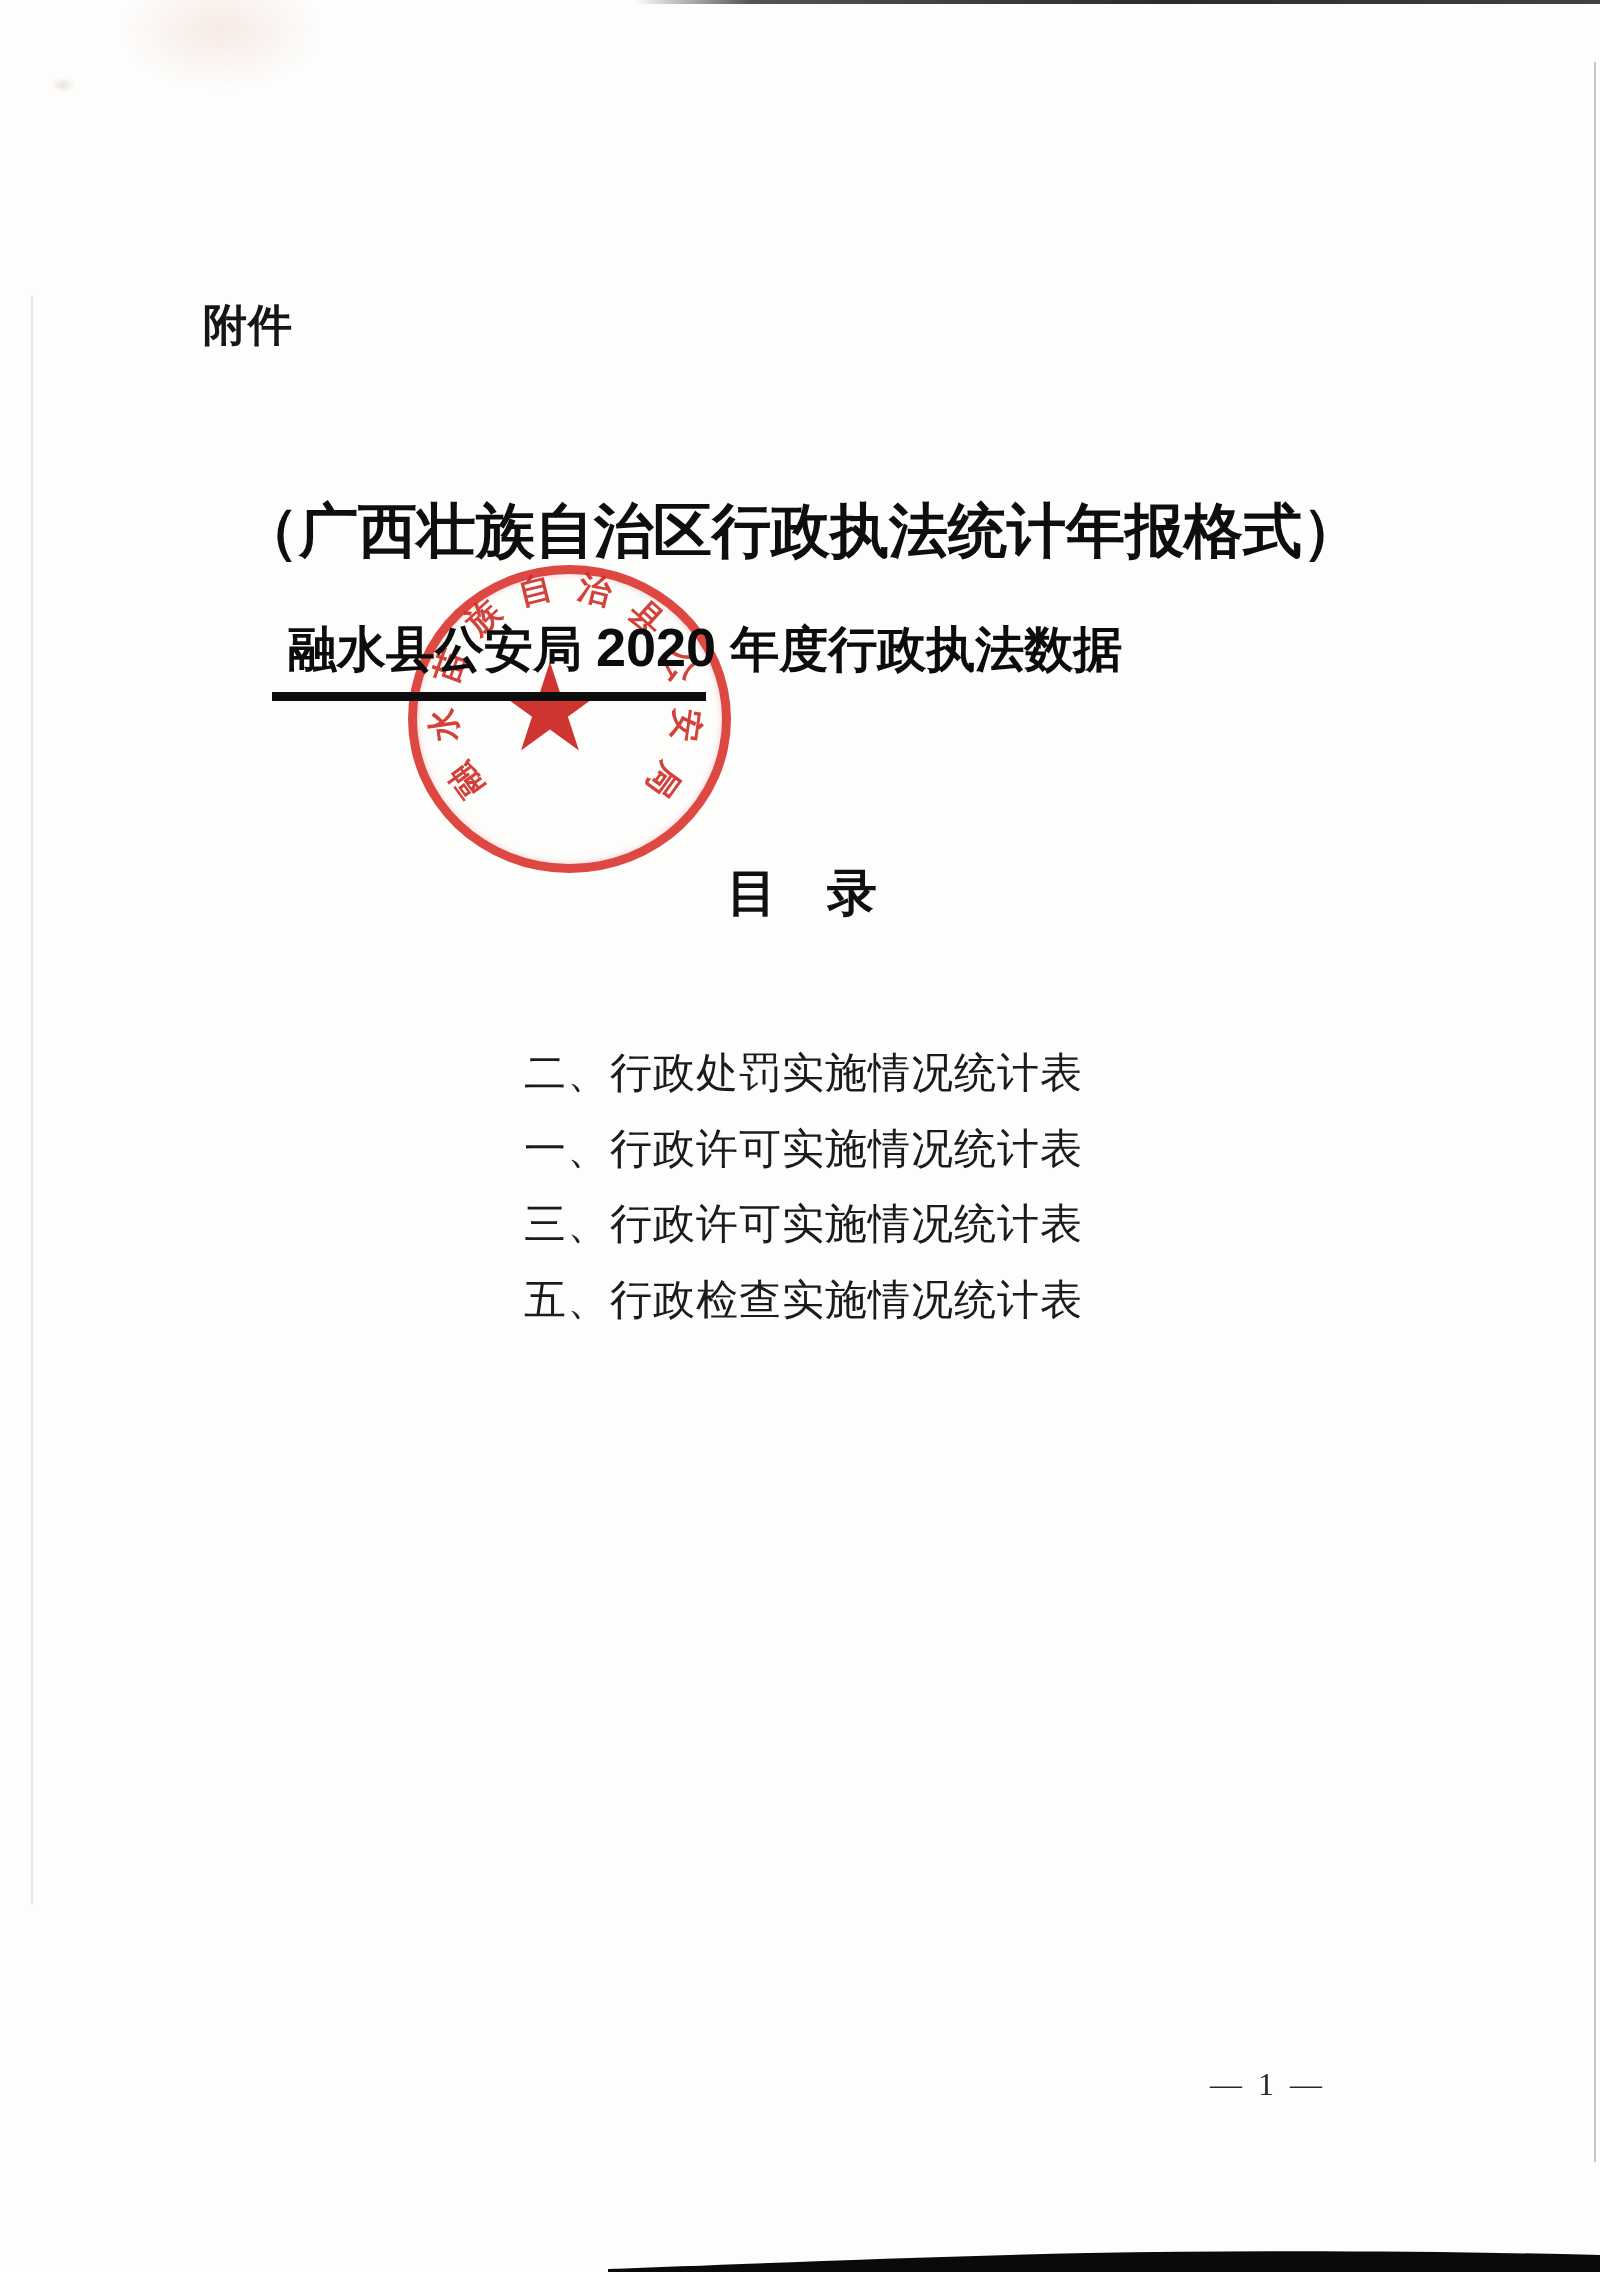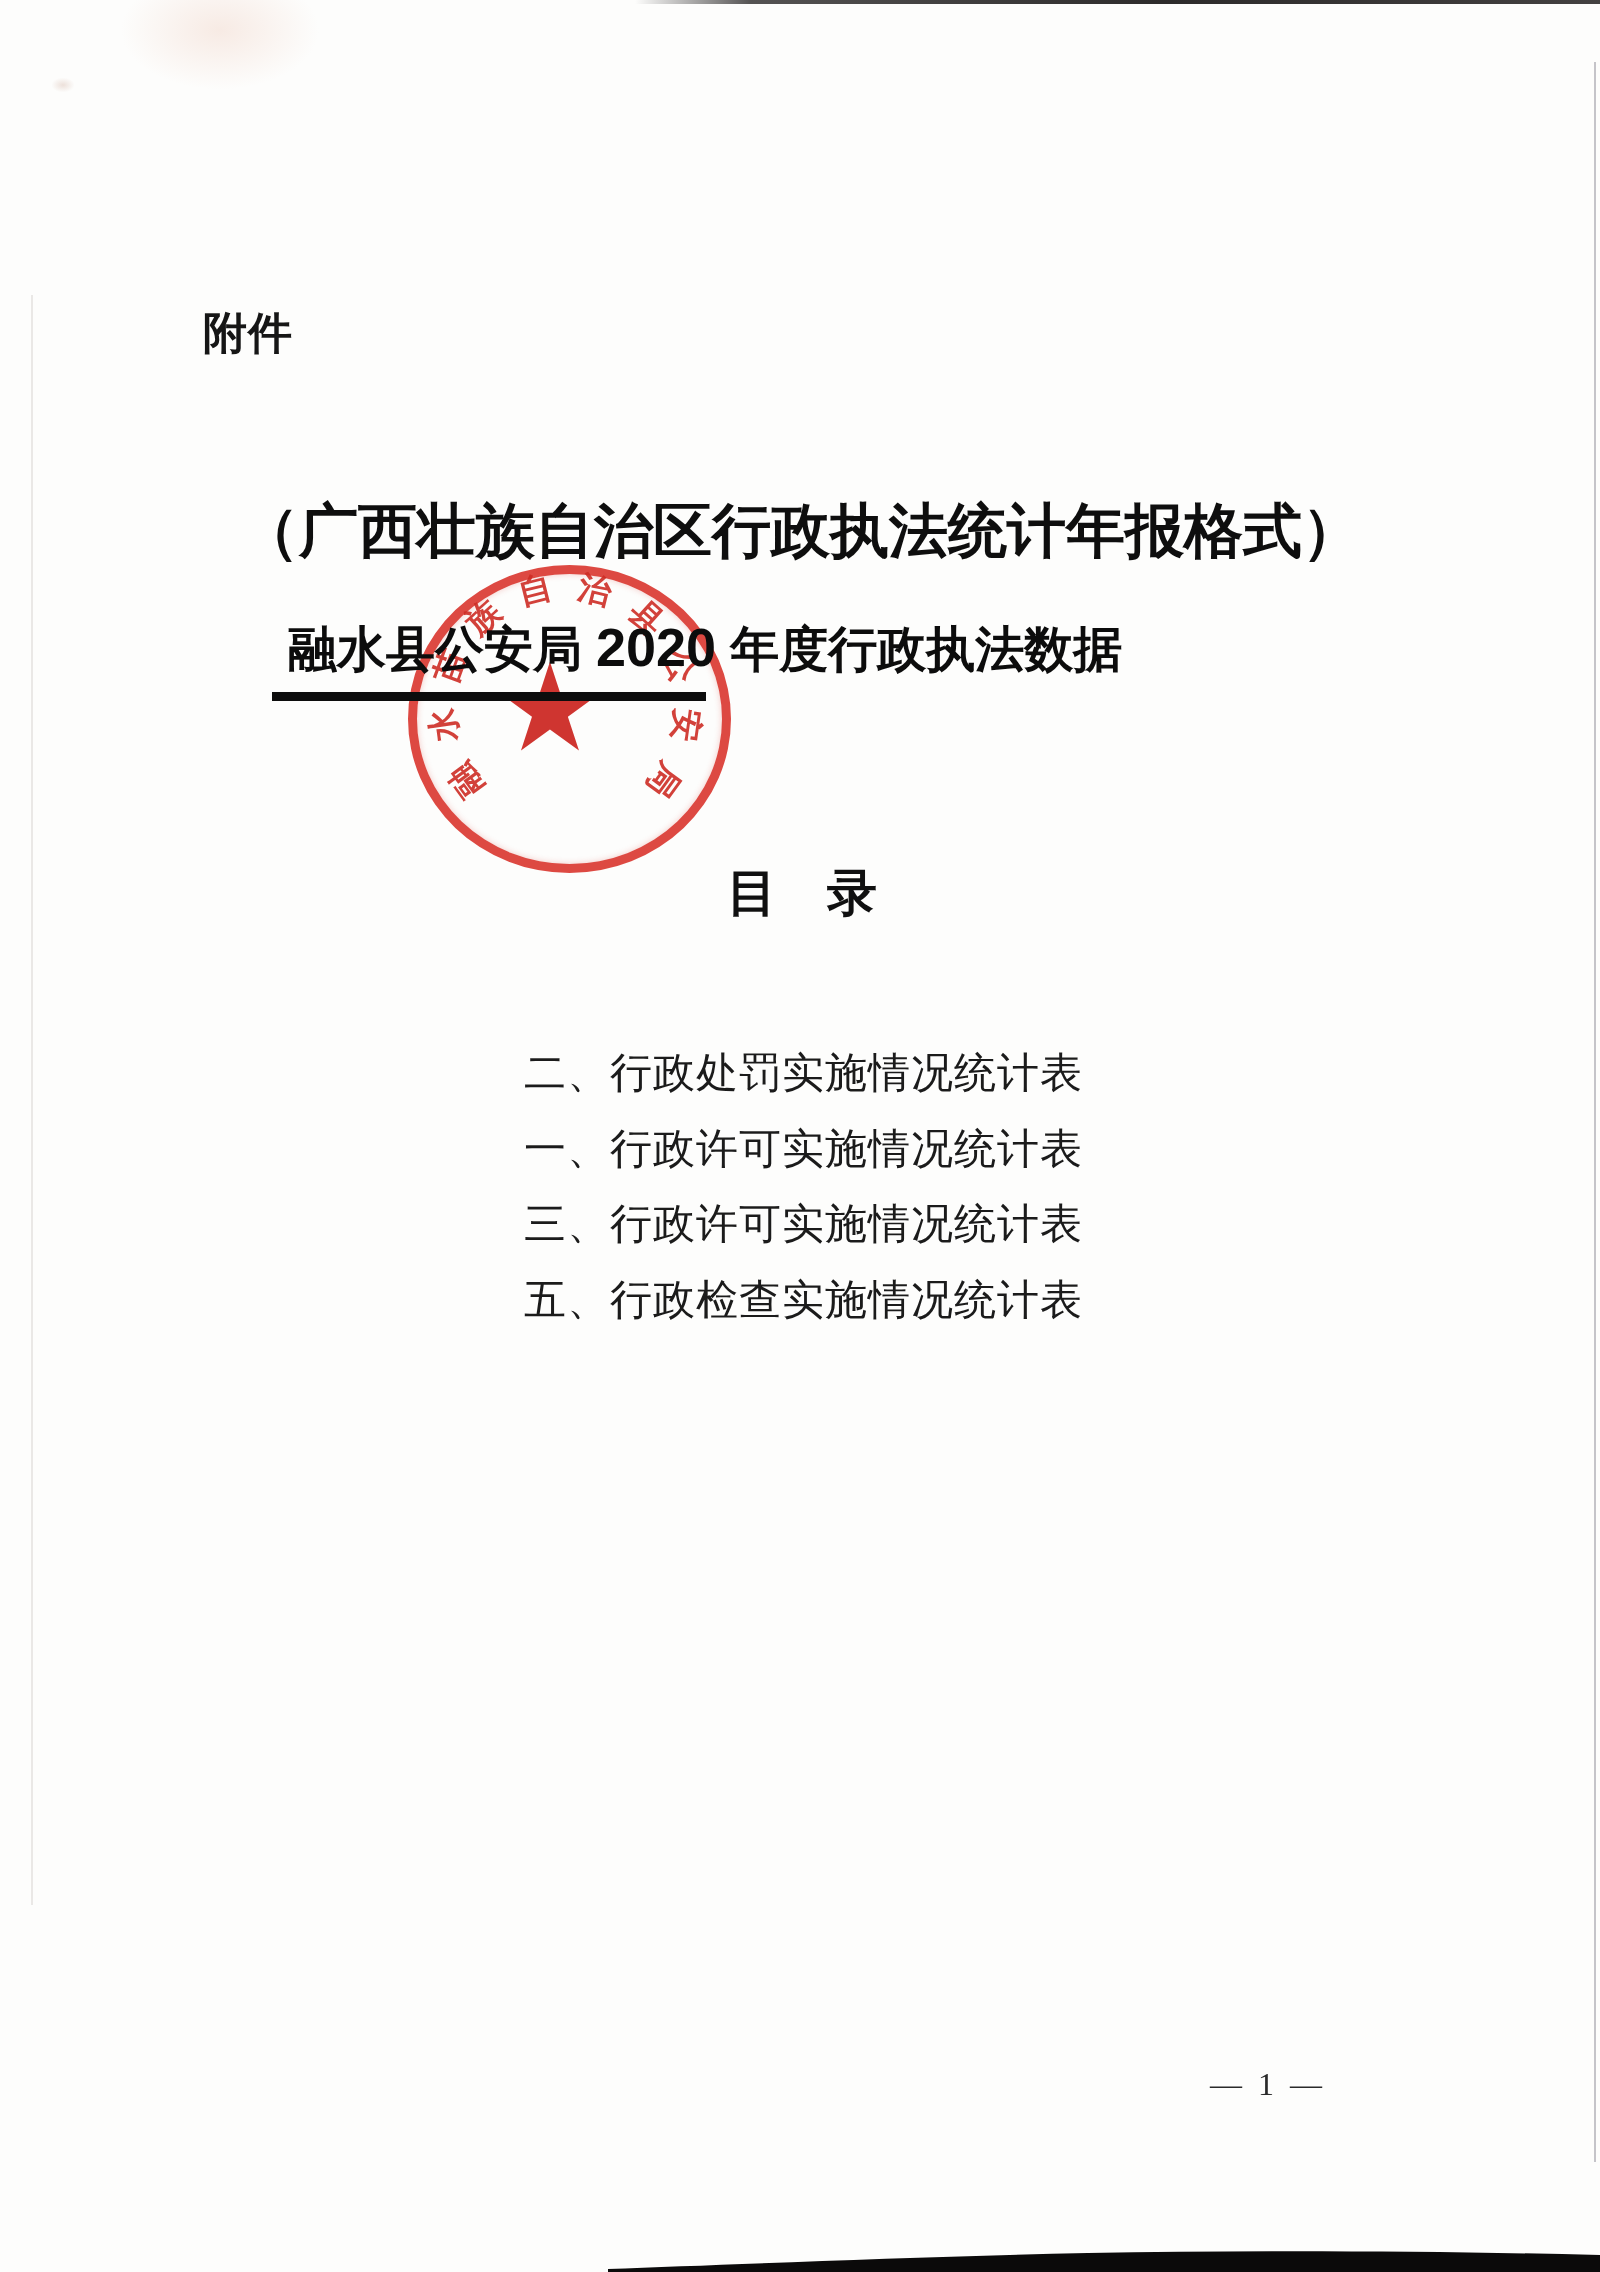--- a/index.html
+++ b/index.html
@@ -52,21 +52,21 @@
   }
   .seal-star {
     position: absolute; left: 490px; top: 648px; width: 120px; height: 120px;
     font-size: 122px; line-height: 120px; text-align: center;
     color: rgba(203,38,32,0.93);
   }
 
   
   .ink { color: #161616; }
   .attachment-label {
-    position: absolute; left: 203px; top: 304px; z-index: 2;
+    position: absolute; left: 203px; top: 296px; z-index: 2;
     font-size: 44px; font-weight: bold; letter-spacing: 1px;
   }
   .title-line1 {
     position: absolute; left: 240px; top: 492px; width: 1130px; z-index: 2;
     font-size: 59px; font-weight: bold; text-align: left; white-space: nowrap;
     color: #0e0e0e;
   }
   .title-line2 {
     position: absolute; left: 288px; top: 616px; z-index: 2; white-space: nowrap;
     color: #0c0c0c;

